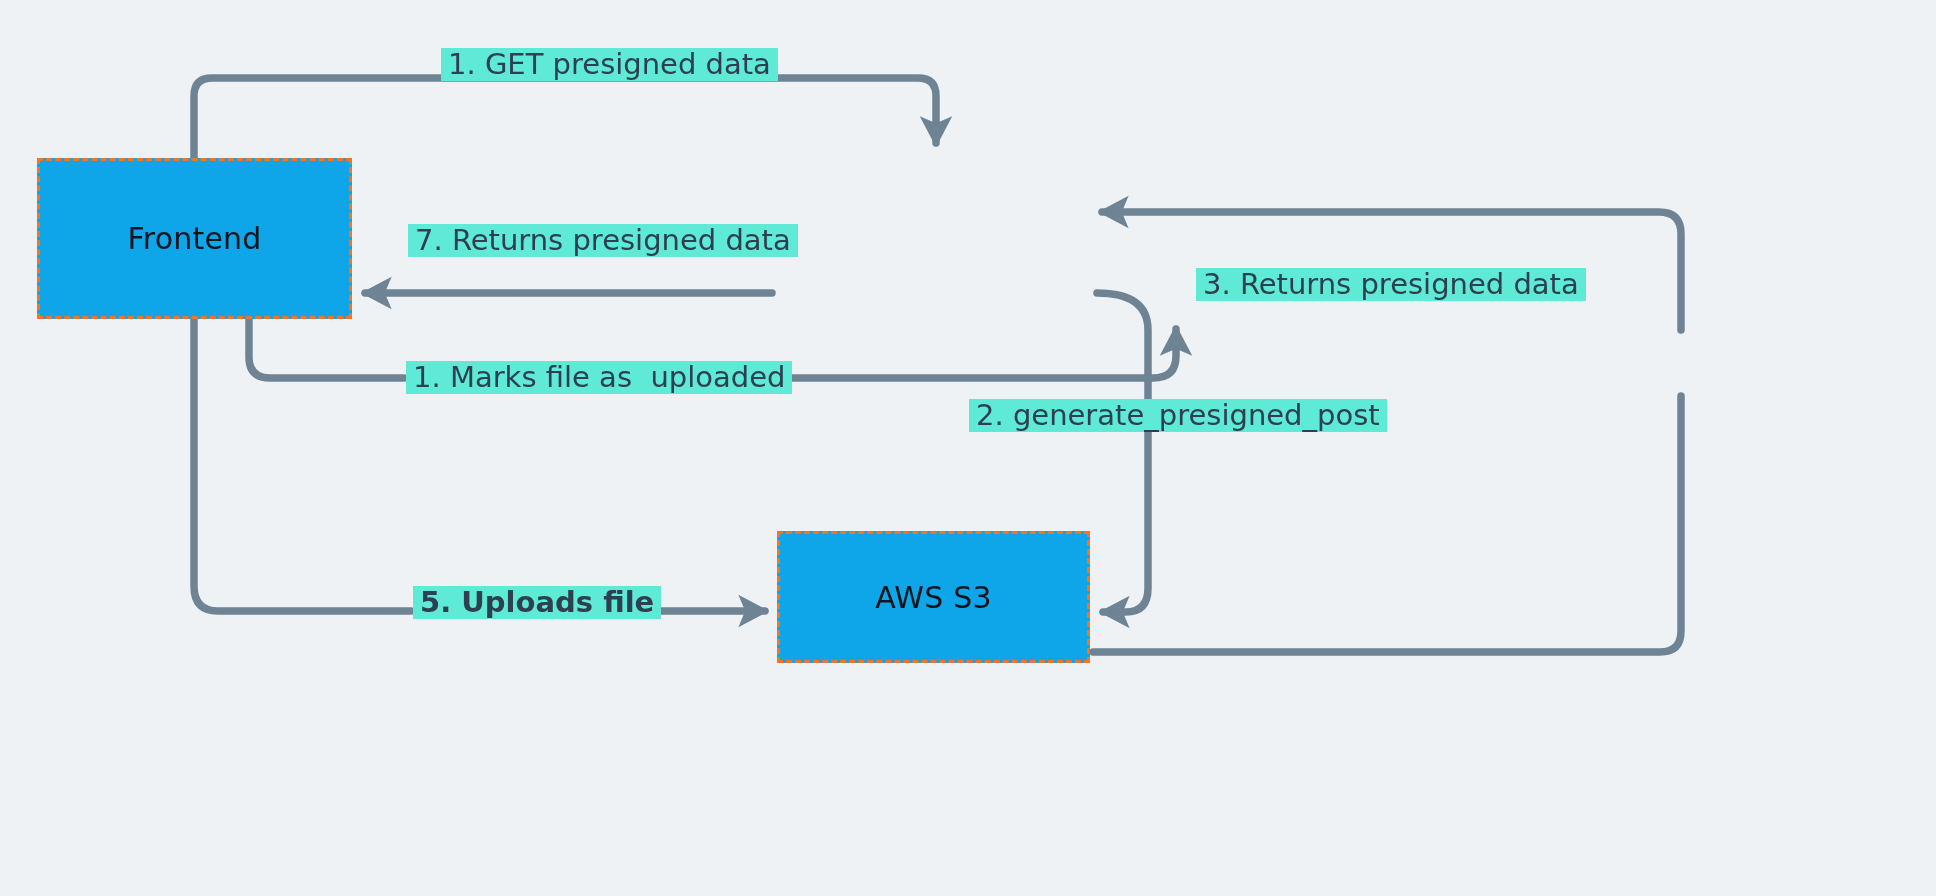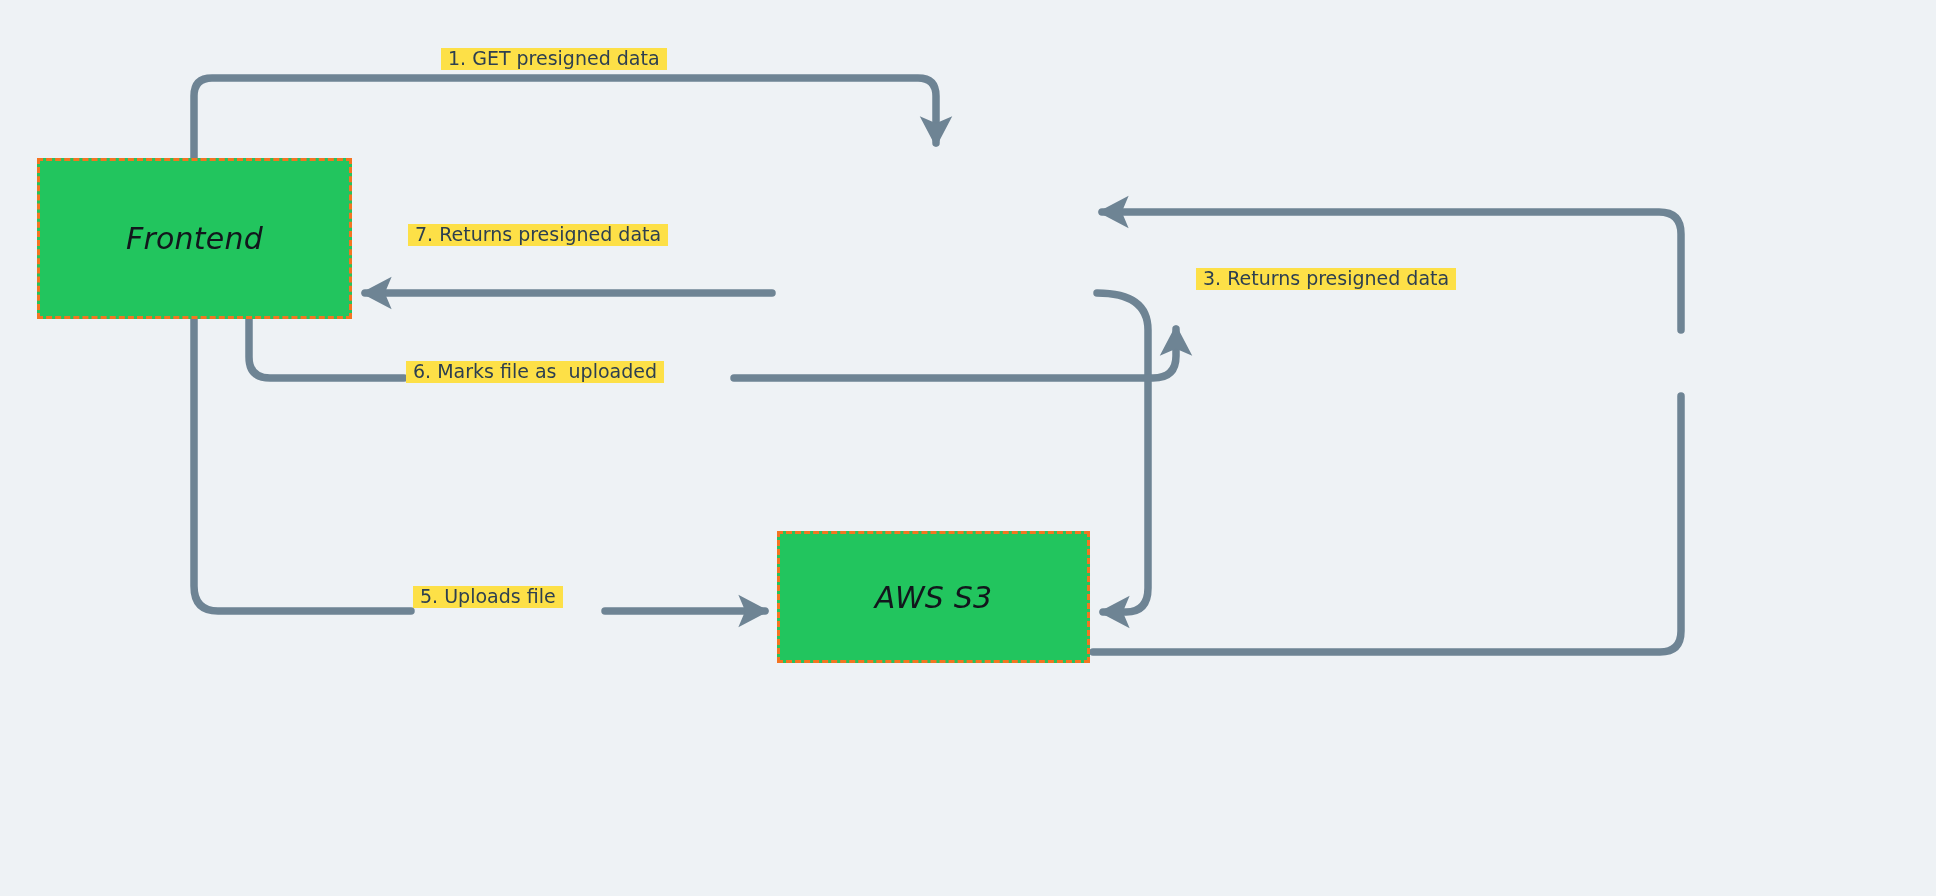--- a/index.html
+++ b/index.html
@@ -22,56 +22,55 @@
   #wires {
     position: absolute;
     left: 0;
     top: 0;
     width: 1936px;
     height: 896px;
   }
   .node {
     position: absolute;
     box-sizing: border-box;
-    background: #22c55e;
+    background: #0ea5e9;
     border: 3px dashed #f47421;
     display: flex;
     align-items: center;
     justify-content: center;
     z-index: 3;
-    font-style: italic;
   }
   .node-label {
     font-size: 30px;
     color: #12161c;
     font-family: "DejaVu Sans", sans-serif;
     letter-spacing: 0.2px;
     white-space: pre;
   }
   #node-frontend { left: 37px;  top: 158px; width: 315px; height: 161px; }
   #node-django   { left: 777px; top: 158px; width: 313px; height: 161px; }
   #node-s3       { left: 777px; top: 531px; width: 313px; height: 132px; }
 
   .edge-label {
     position: absolute;
-    font-size: 19px;
+    font-size: 29px;
     color: #2d3f50;
     font-family: "DejaVu Sans", sans-serif;
     white-space: pre;
-    background: #fde047;
+    background: #5eead4;
     padding: 0 7px;
     line-height: 1.15;
     z-index: 4;
   }
   #label-1 { left: 441px;  top: 48px;  }
   #label-4 { left: 408px;  top: 224px; }
   #label-3 { left: 1196px; top: 268px; }
   #label-2 { left: 969px;  top: 399px; }
   #label-6 { left: 406px;  top: 361px; }
-  #label-5 { left: 413px;  top: 586px; }
+  #label-5 { left: 413px;  top: 586px; font-weight: bold; }
 </style>
 </head>
 <body>
 
 <div id="stage">
 
   <svg id="wires" viewBox="0 0 1936 896" width="1936" height="896" xmlns="http://www.w3.org/2000/svg">
     <defs>
       <marker id="ah" viewBox="0 0 12 12" refX="9.2" refY="6" markerWidth="5.2" markerHeight="5.2" orient="auto-start-reverse" markerUnits="strokeWidth">
         <path d="M 1 1 L 10.5 6 L 1 11 L 3.1 6 Z" fill="#6e8494"></path>
@@ -100,22 +99,23 @@
     <span class="node-label">Frontend</span>
   </div>
 
 
   <div class="node" id="node-s3">
     <span class="node-label">AWS S3</span>
   </div>
 
   <div class="edge-label" id="label-1">1. GET presigned data</div>
 
+  <div class="edge-label" id="label-2">2. generate_presigned_post</div>
 
   <div class="edge-label" id="label-3">3. Returns presigned data</div>
 
   <div class="edge-label" id="label-4">7. Returns presigned data</div>
 
   <div class="edge-label" id="label-5">5. Uploads file</div>
 
-  <div class="edge-label" id="label-6">6. Marks file as  uploaded</div>
+  <div class="edge-label" id="label-6">1. Marks file as  uploaded</div>
 
 </div>
 
 </body></html>

